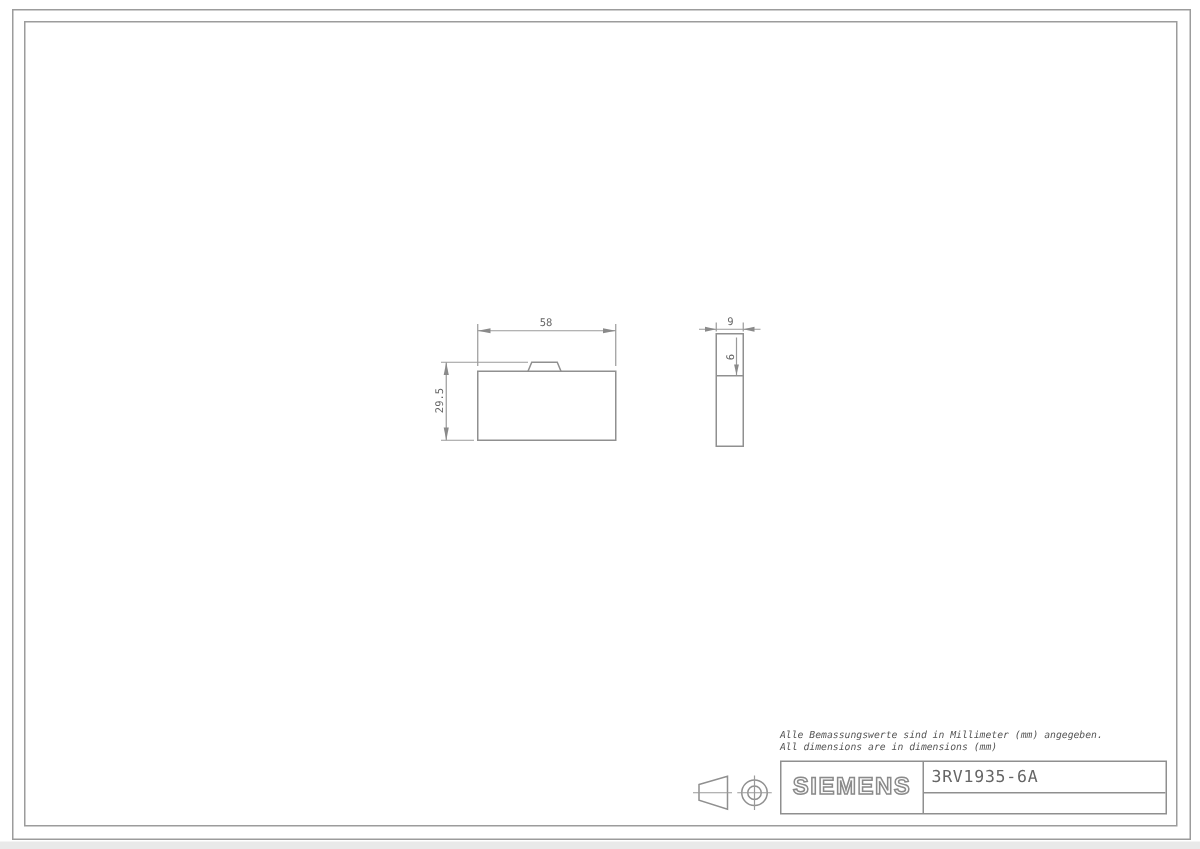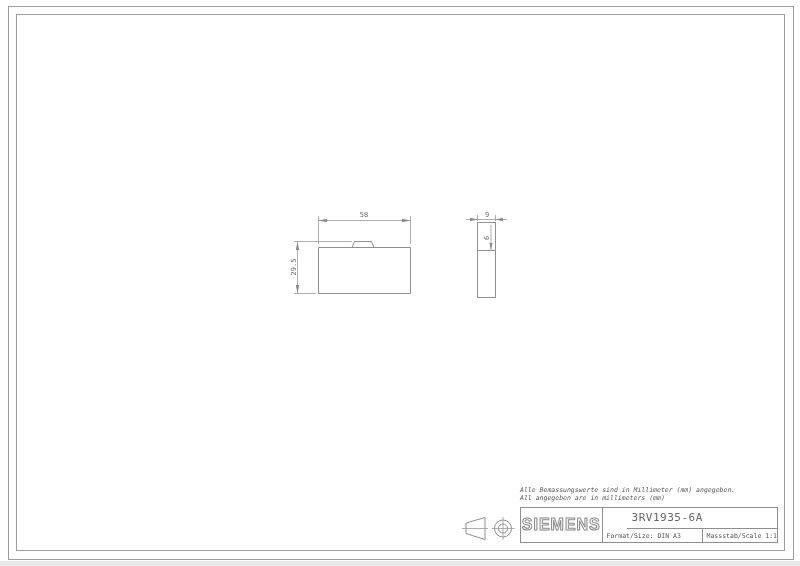--- a/index.html
+++ b/index.html
@@ -69,21 +69,20 @@
     flex-direction: column;
   }
   .tb-partnumber {
     height: 21px;
     border-bottom: 1px solid #8f8f8f;
     font-size: 11px;
     color: #666666;
     padding: 3px 0 0 5px;
     box-sizing: border-box;
     letter-spacing: 0.5px;
-    margin-left: 24px;
   }
   .tb-bottomrow {
     flex: 1;
     display: flex;
   }
   .tb-format {
     width: 100px;
     border-right: 1px solid #8f8f8f;
     box-sizing: border-box;
     font-size: 6.5px;
@@ -163,29 +162,25 @@
     <polygon class="cad-line" points="466,523 485,517.5 485,539.5 466,533.5"></polygon>
     <path class="cad-thin" d="M462,528.5 H488"></path>
     <circle class="cad-line" cx="503" cy="528.5" r="8.5"></circle>
     <circle class="cad-line" cx="503" cy="528.5" r="4.5"></circle>
     <path class="cad-thin" d="M491.5,528.5 H514.5 M503,517 V540"></path>
   </g>
 </svg>
 
 <div class="notes">
   <div>Alle Bemassungswerte sind in Millimeter (mm) angegeben.</div>
-  <div>All angegeben are in millimeters (mm)</div>
+  <div>All dimensions are in dimensions (mm)</div>
 </div>
 
 <div class="titleblock">
   <div class="tb-brand-cell">
     <span class="brand-logo">SIEMENS</span>
   </div>
   <div class="tb-right">
     <div class="tb-partnumber">3RV1935-6A</div>
-    <div class="tb-bottomrow">
-      <div class="tb-format">Format/Size: DIN A3</div>
-      <div class="tb-scale">Massstab/Scale 1:1</div>
-    </div>
   </div>
 </div>
 
 <div class="bottom-strip"></div>
 
 </body></html>

